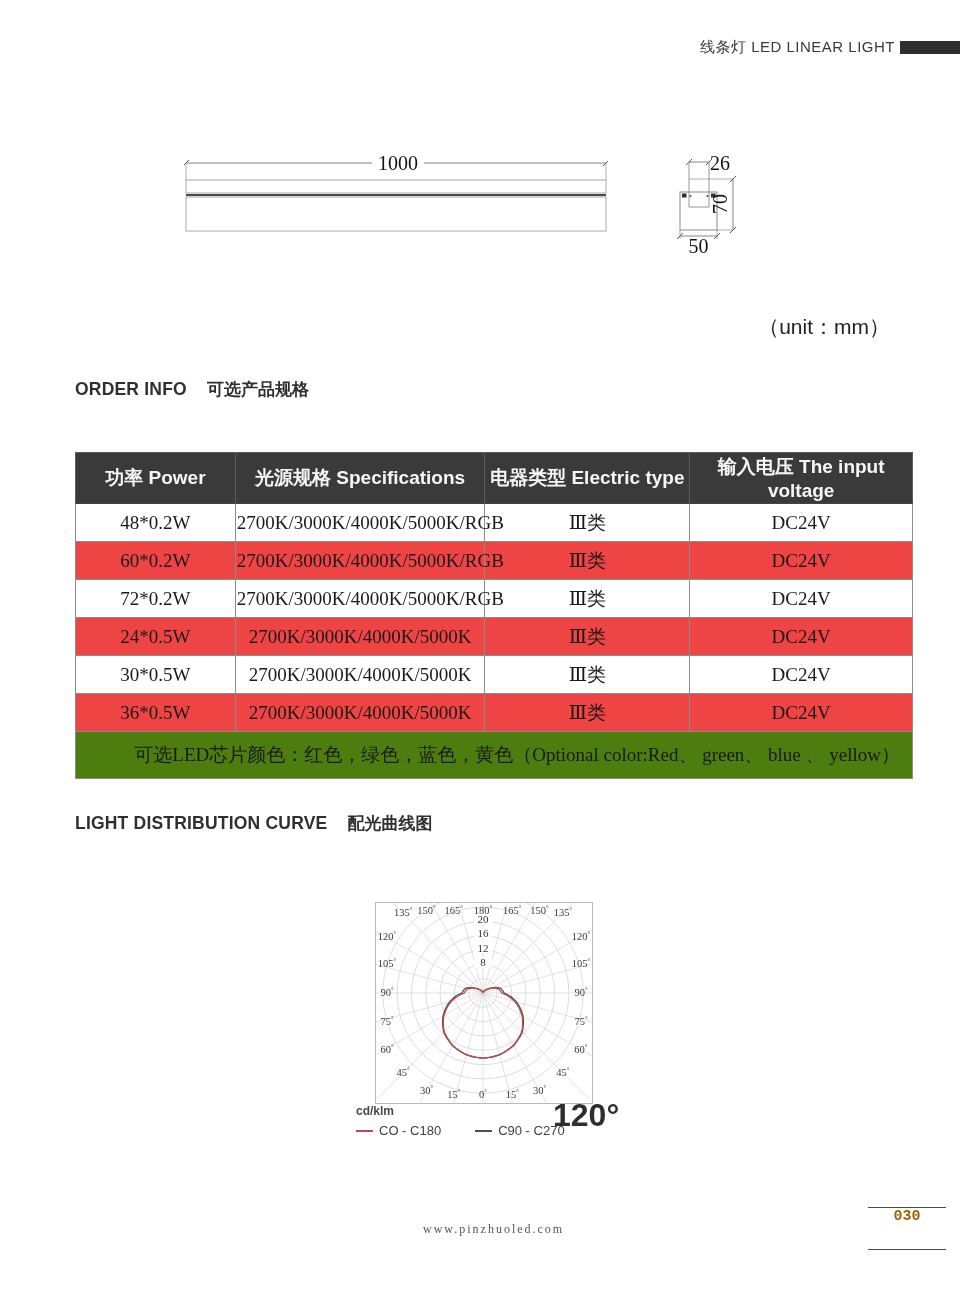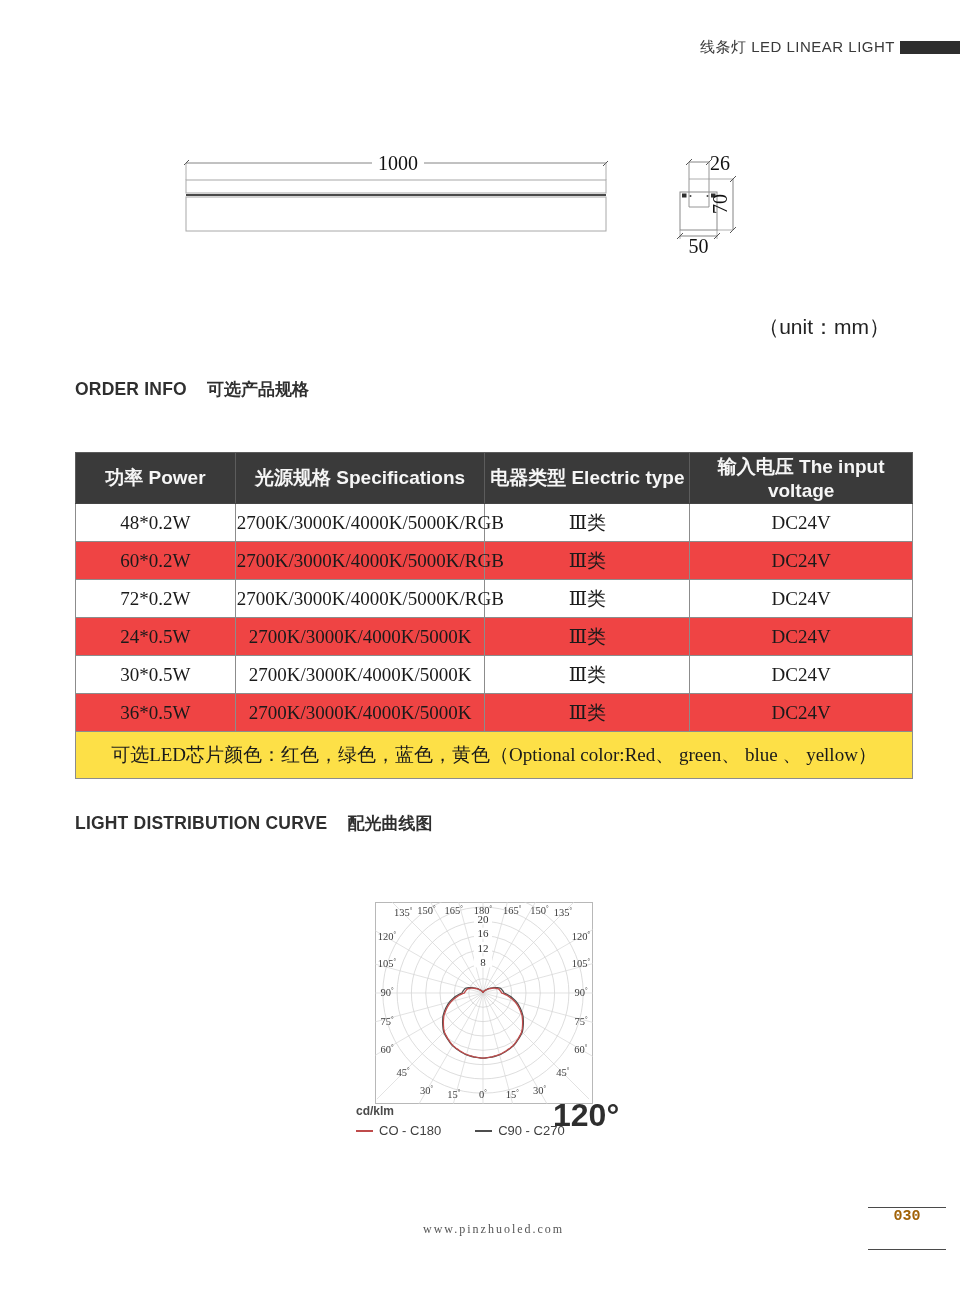--- a/index.html
+++ b/index.html
@@ -20,21 +20,21 @@
   #order-head{top:378px;left:75px;}
   #ldc-head{top:812px;left:75px;}
   
   #spec-table{top:452px;left:75px;width:838px;border-collapse:collapse;table-layout:fixed;
               border:1px solid #555;}
   #spec-table th{background:#3a3a3a;color:#f6f6f6;font-size:19px;font-weight:bold;
                  height:38px;border:1px solid #5c5c5c;border-bottom:1px solid #444;}
   #spec-table td{font-family:"Liberation Serif","DejaVu Serif",serif;font-size:19px;color:#1a1a1a;
                  text-align:center;height:35px;border:1px solid #8c8c8c;}
   #spec-table tr.striped td{background:#ef4444;}
-  #spec-table td.note-cell{text-align:center;padding:10px 12px;height:16px;background:#fde047;}
+  #spec-table td.note-cell{text-align:right;padding:10px 12px;height:16px;background:#4d7c0f;}
   .c0{width:19.1%}.c1{width:29.8%}.c2{width:24.5%}.c3{width:26.6%}
   
   #ldc-svg{top:902px;left:375px;}
   #ldc-legend{top:1104px;left:356px;}
   #legend-unit{font-size:12px;font-weight:bold;color:#4a4a4a;margin-bottom:5px;}
   #legend-items{display:flex;gap:34px;}
   .legend-item{display:flex;align-items:center;gap:6px;font-size:13px;color:#3f3f3f;}
   .legend-line{width:17px;height:0;border-top:2px solid #888;}
   #beam-angle{top:1097px;left:553px;font-size:32px;font-weight:bold;color:#2e2e2e;}
   

